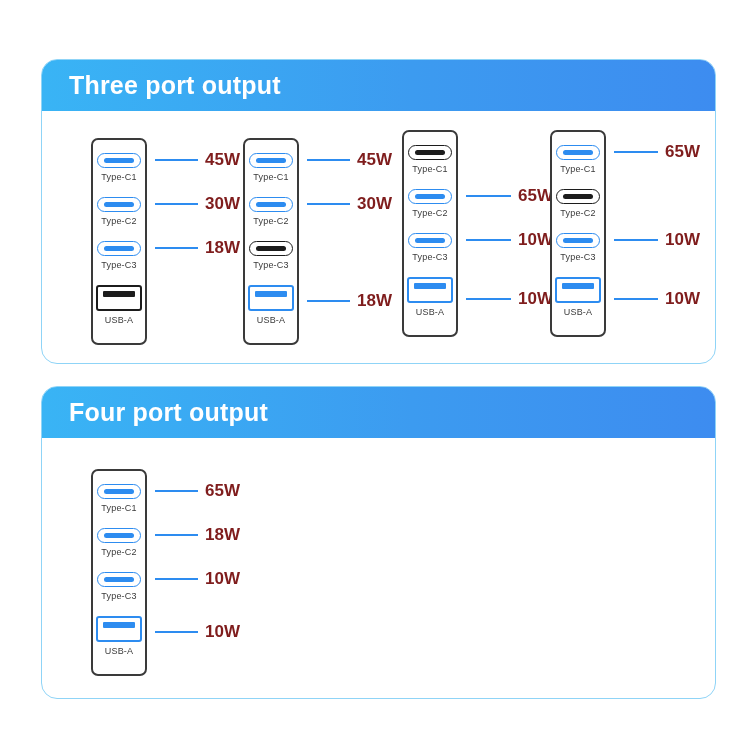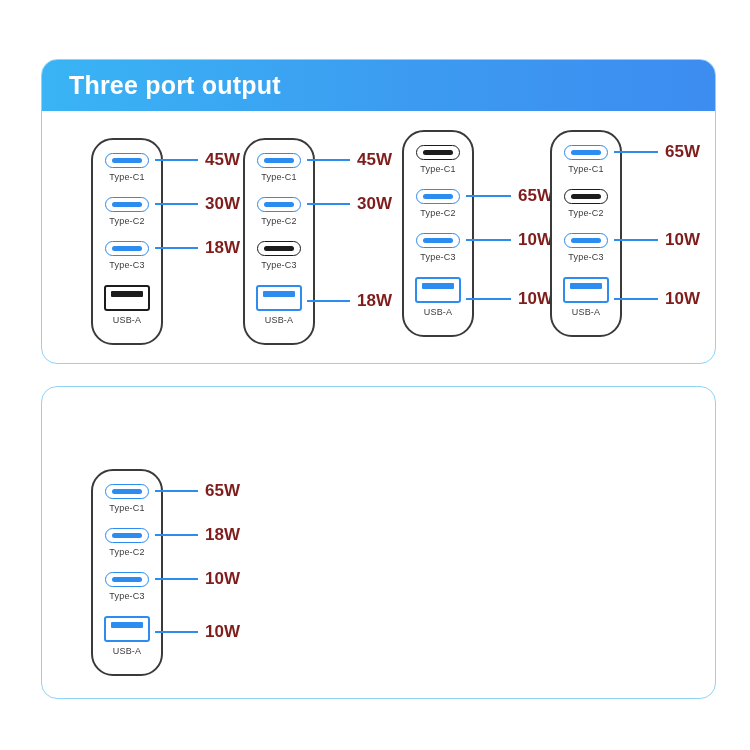--- a/index.html
+++ b/index.html
@@ -39,23 +39,23 @@
     font-size:25px;
     font-weight:bold;
     letter-spacing:.2px;
     margin-left:28px;
     white-space:nowrap;
   }
 
   
   .device{
     position:absolute;
-    width:72px;
+    width:56px;
     border:2.2px solid #3a3a3a;
-    border-radius:22px;
+    border-radius:7px;
     background:#ffffff;
     box-sizing:border-box;
     padding:13px 0 10px 0;
   }
 
   .port-row{
     position:relative;
     height:44px;
   }
   .port-row.usb{ height:48px;padding-left:15px; }
@@ -329,20 +329,23 @@
       <div class="leader" style="width:44px;"></div>
       <div class="watt">10W</div>
     </div>
     <div class="callout" style="left:572px;top:229px;">
       <div class="leader" style="width:44px;"></div>
       <div class="watt">10W</div>
     </div>
   </div>
 
   <div class="section" id="section-four">
+    <div class="section-header">
+      <div class="section-title">Four port output</div>
+    </div>
 
     <div class="device" style="left:49px;top:82px;">
       <div class="port-row">
         <div class="port-wrap">
           <div class="typec">
               <div class="bar"></div>
             </div>
         </div>
         <div class="port-label">Type-C1</div>
       </div>

